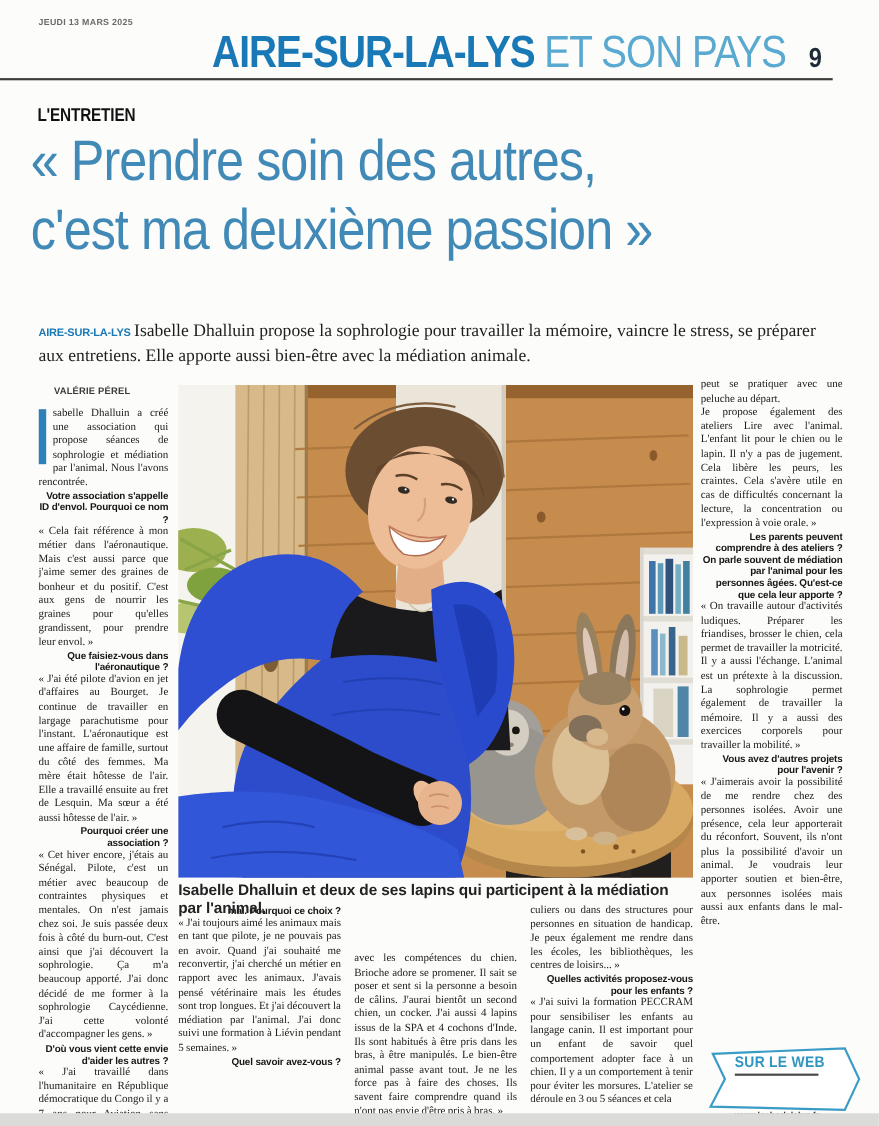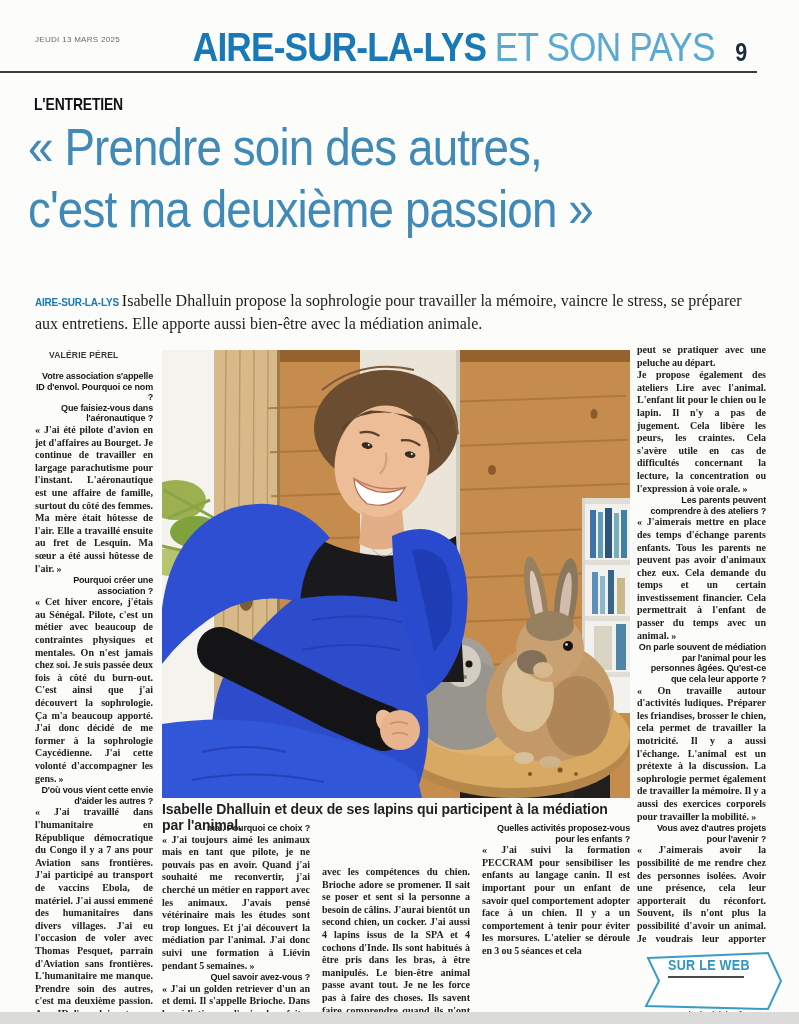--- a/index.html
+++ b/index.html
@@ -3,21 +3,21 @@
 <meta charset="utf-8">
 <style>
   html,body{margin:0;padding:0;}
   body{
     width:799px;height:1024px;position:relative;overflow:hidden;
     background:#fcfcfa;font-family:"Liberation Sans",sans-serif;color:#1f1f1d;
   }
   .abs{position:absolute;}
 
   
-  #date{left:35px;top:35px;font-size:8px;font-weight:400;color:#6a6a66;letter-spacing:.3px;}
+  #date{left:35px;top:16px;font-size:8px;font-weight:700;color:#6a6a66;letter-spacing:.3px;}
   #title-row{left:150px;width:640px;top:24px;display:flex;justify-content:center;align-items:baseline;
              transform:scaleX(.86);transform-origin:50% 50%;white-space:nowrap;}
   #title-main{font-size:41px;font-weight:700;color:#1879b6;letter-spacing:-1px;}
   #title-sub{font-size:41px;font-weight:400;color:#5aa9d0;letter-spacing:-1px;margin-left:10px;}
   #title-sep{display:inline-block;width:2px;height:26px;background:#9a9a96;margin:0 10px 0 14px;align-self:center;}
   #page-num{font-size:25px;font-weight:700;color:#1d2b38;}
   #header-rule{left:0;top:71px;width:757px;height:2px;background:#3c3c3a;}
 
   
   #rubric{left:34px;top:95px;font-size:17px;font-weight:900;color:#111;
@@ -36,21 +36,21 @@
   
   .col{position:absolute;overflow:hidden;}
   #col1{left:35px;top:370px;width:118px;height:650px;}
   #col2{left:162px;top:822px;width:148px;height:192px;}
   #col3{left:322px;top:822px;width:148px;height:192px;margin-top:44px;}
   #col4{left:482px;top:822px;width:148px;height:192px;}
   #col5{left:637px;top:344px;width:129px;height:602px;}
 
   .col p{margin:0;}
   .blk-body,.blk-intro{font-family:"Liberation Serif",serif;font-size:10px;line-height:12.6px;
-        text-align:justify;color:#22211f;word-spacing:-.3px;font-weight:bold;}
+        text-align:justify;color:#22211f;word-spacing:-.3px;}
   .blk-intro{margin-bottom:7px;}
   .blk-q{font-family:"Liberation Sans",sans-serif;font-size:9px;line-height:10.6px;font-weight:700;
         color:#161616;margin:7px 0 2px;letter-spacing:-.15px;text-align:right;}
   .col .blk-q:first-child{margin-top:1px;}
   .dropcap{float:left;width:7px;height:50px;background:#2e80b8;margin:2px 6px 1px 0;
         overflow:hidden;color:transparent;font-size:0;}
 
   
   #photo{left:162px;top:350px;width:468px;height:448px;}
   #caption{left:162px;top:801px;width:468px;font-size:14px;font-weight:700;color:#222;letter-spacing:-.1px;}
@@ -83,48 +83,49 @@
   <div>« Prendre soin des autres,</div>
   <div>c'est ma deuxième passion »</div>
 </div>
 
 <div class="abs" id="lede">
   <span class="loc">AIRE-SUR-LA-LYS</span><span>Isabelle Dhalluin propose la sophrologie pour travailler la mémoire, vaincre le stress, se préparer aux entretiens. Elle apporte aussi bien-être avec la médiation animale.</span>
 </div>
 <div class="abs" id="byline">VALÉRIE PÉREL</div>
 
 <div class="col" id="col1">
+    <p class="blk-intro"><span class="dropcap">I</span>sabelle Dhalluin a créé une association qui propose séances de sophrologie et médiation par l'animal. Nous l'avons rencontrée.</p>
     <p class="blk-q">Votre association s'appelle ID d'envol. Pourquoi ce nom ?</p>
+    <p class="blk-body">« Cela fait référence à mon métier dans l'aéronautique. Mais c'est aussi parce que j'aime semer des graines de bonheur et du positif. C'est aux gens de nourrir les graines pour qu'elles grandissent, pour prendre leur envol. »</p>
     <p class="blk-q">Que faisiez-vous dans l'aéronautique ?</p>
     <p class="blk-body">« J'ai été pilote d'avion en jet d'affaires au Bourget. Je continue de travailler en largage parachutisme pour l'instant. L'aéronautique est une affaire de famille, surtout du côté des femmes. Ma mère était hôtesse de l'air. Elle a travaillé ensuite au fret de Lesquin. Ma sœur a été aussi hôtesse de l'air. »</p>
     <p class="blk-q">Pourquoi créer une association ?</p>
     <p class="blk-body">« Cet hiver encore, j'étais au Sénégal. Pilote, c'est un métier avec beaucoup de contraintes physiques et mentales. On n'est jamais chez soi. Je suis passée deux fois à côté du burn-out. C'est ainsi que j'ai découvert la sophrologie. Ça m'a beaucoup apporté. J'ai donc décidé de me former à la sophrologie Caycédienne. J'ai cette volonté d'accompagner les gens. »</p>
     <p class="blk-q">D'où vous vient cette envie d'aider les autres ?</p>
     <p class="blk-body">« J'ai travaillé dans l'humanitaire en République démocratique du Congo il y a 7 ans pour Aviation sans frontières. J'ai participé au transport de vaccins Ebola, de matériel. J'ai aussi emmené des humanitaires dans divers villages. J'ai eu l'occasion de voler avec Thomas Pesquet, parrain d'Aviation sans frontières. L'humanitaire me manque. Prendre soin des autres, c'est ma deuxième passion. Avec ID d'envol, je retrouve le fait d'être présente pour des gens qui sont dans le besoin. J'ai envie de me sentir utile. »</p>
   </div>
 <div class="col" id="col2">
     <p class="blk-q">mal. Pourquoi ce choix ?</p>
     <p class="blk-body">« J'ai toujours aimé les animaux mais en tant que pilote, je ne pouvais pas en avoir. Quand j'ai souhaité me reconvertir, j'ai cherché un métier en rapport avec les animaux. J'avais pensé vétérinaire mais les études sont trop longues. Et j'ai découvert la médiation par l'animal. J'ai donc suivi une formation à Liévin pendant 5 semaines. »</p>
     <p class="blk-q">Quel savoir avez-vous ?</p>
-    <p class="blk-body">« J'ai un golden retriever d'un an et demi. Il s'appelle Brioche. Dans la médiation par l'animal, on fait</p>
   </div>
 <div class="col" id="col3">
     <p class="blk-body">avec les compétences du chien. Brioche adore se promener. Il sait se poser et sent si la personne a besoin de câlins. J'aurai bientôt un second chien, un cocker. J'ai aussi 4 lapins issus de la SPA et 4 cochons d'Inde. Ils sont habitués à être pris dans les bras, à être manipulés. Le bien-être animal passe avant tout. Je ne les force pas à faire des choses. Ils savent faire comprendre quand ils n'ont pas envie d'être pris à bras. »</p>
     <p class="blk-q">Où pouvez-vous intervenir ?</p>
     <p class="blk-body">« Je sans intervenir chez les parti-</p>
   </div>
 <div class="col" id="col4">
+    <p class="blk-body">culiers ou dans des structures pour personnes en situation de handicap. Je peux également me rendre dans les écoles, les bibliothèques, les centres de loisirs... »</p>
     <p class="blk-q">Quelles activités proposez-vous pour les enfants ?</p>
     <p class="blk-body">« J'ai suivi la formation PECCRAM pour sensibiliser les enfants au langage canin. Il est important pour un enfant de savoir quel comportement adopter face à un chien. Il y a un comportement à tenir pour éviter les morsures. L'atelier se déroule en 3 ou 5 séances et cela</p>
   </div>
 <div class="col" id="col5">
     <p class="blk-body">peut se pratiquer avec une peluche au départ.</p>
     <p class="blk-body">Je propose également des ateliers Lire avec l'animal. L'enfant lit pour le chien ou le lapin. Il n'y a pas de jugement. Cela libère les peurs, les craintes. Cela s'avère utile en cas de difficultés concernant la lecture, la concentration ou l'expression à voie orale. »</p>
     <p class="blk-q">Les parents peuvent comprendre à des ateliers ?</p>
-    <p class="blk-body">« J'aimerais mettre en place des temps d'échange parents enfants. Tous les parents ne peuvent pas avoir d'animaux chez eux. Cela demande du temps et un certain investissement financier. Cela permettrait à l'enfant de passer du temps avec un animal. »</p>
     <p class="blk-q">On parle souvent de médiation par l'animal pour les personnes âgées. Qu'est-ce que cela leur apporte ?</p>
     <p class="blk-body">« On travaille autour d'activités ludiques. Préparer les friandises, brosser le chien, cela permet de travailler la motricité. Il y a aussi l'échange. L'animal est un prétexte à la discussion. La sophrologie permet également de travailler la mémoire. Il y a aussi des exercices corporels pour travailler la mobilité. »</p>
     <p class="blk-q">Vous avez d'autres projets pour l'avenir ?</p>
     <p class="blk-body">« J'aimerais avoir la possibilité de me rendre chez des personnes isolées. Avoir une présence, cela leur apporterait du réconfort. Souvent, ils n'ont plus la possibilité d'avoir un animal. Je voudrais leur apporter soutien et bien-être, aux personnes isolées mais aussi aux enfants dans le mal-être.</p>
   </div>
 
 <div class="abs" id="photo">
 <svg width="468" height="448" viewBox="0 0 468 448" xmlns="http://www.w3.org/2000/svg">
 
   <rect x="0" y="0" width="468" height="448" fill="#f5f3ee"></rect>

